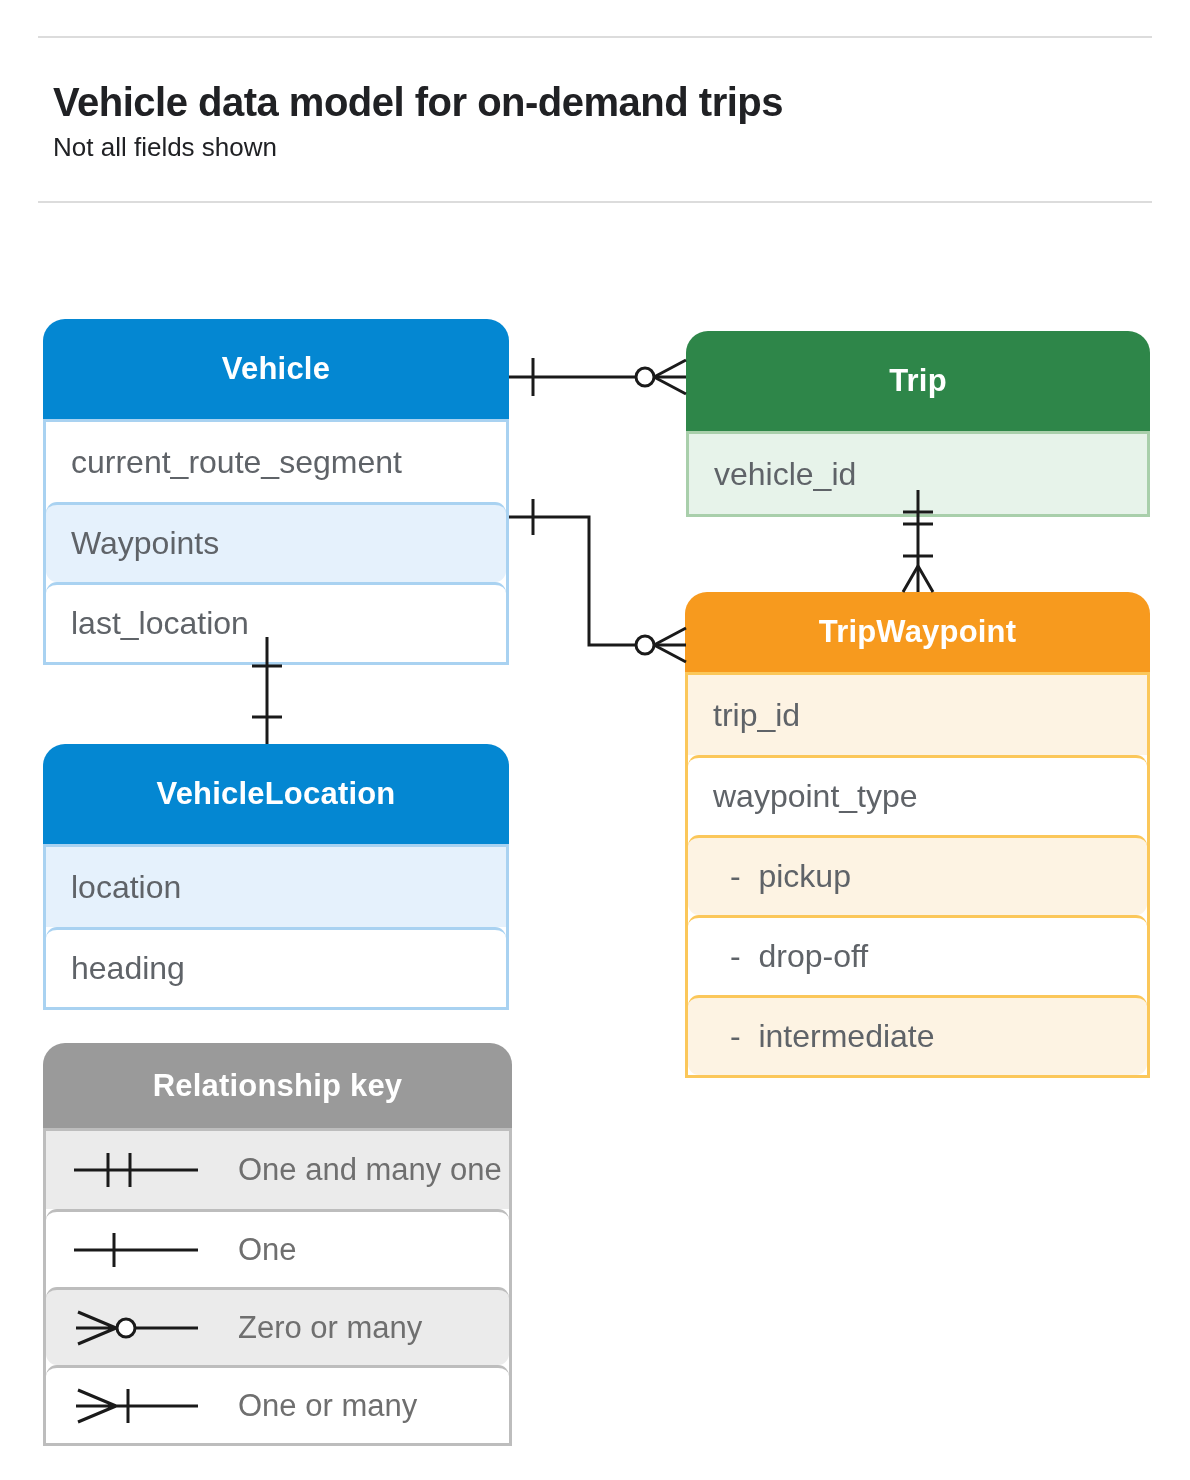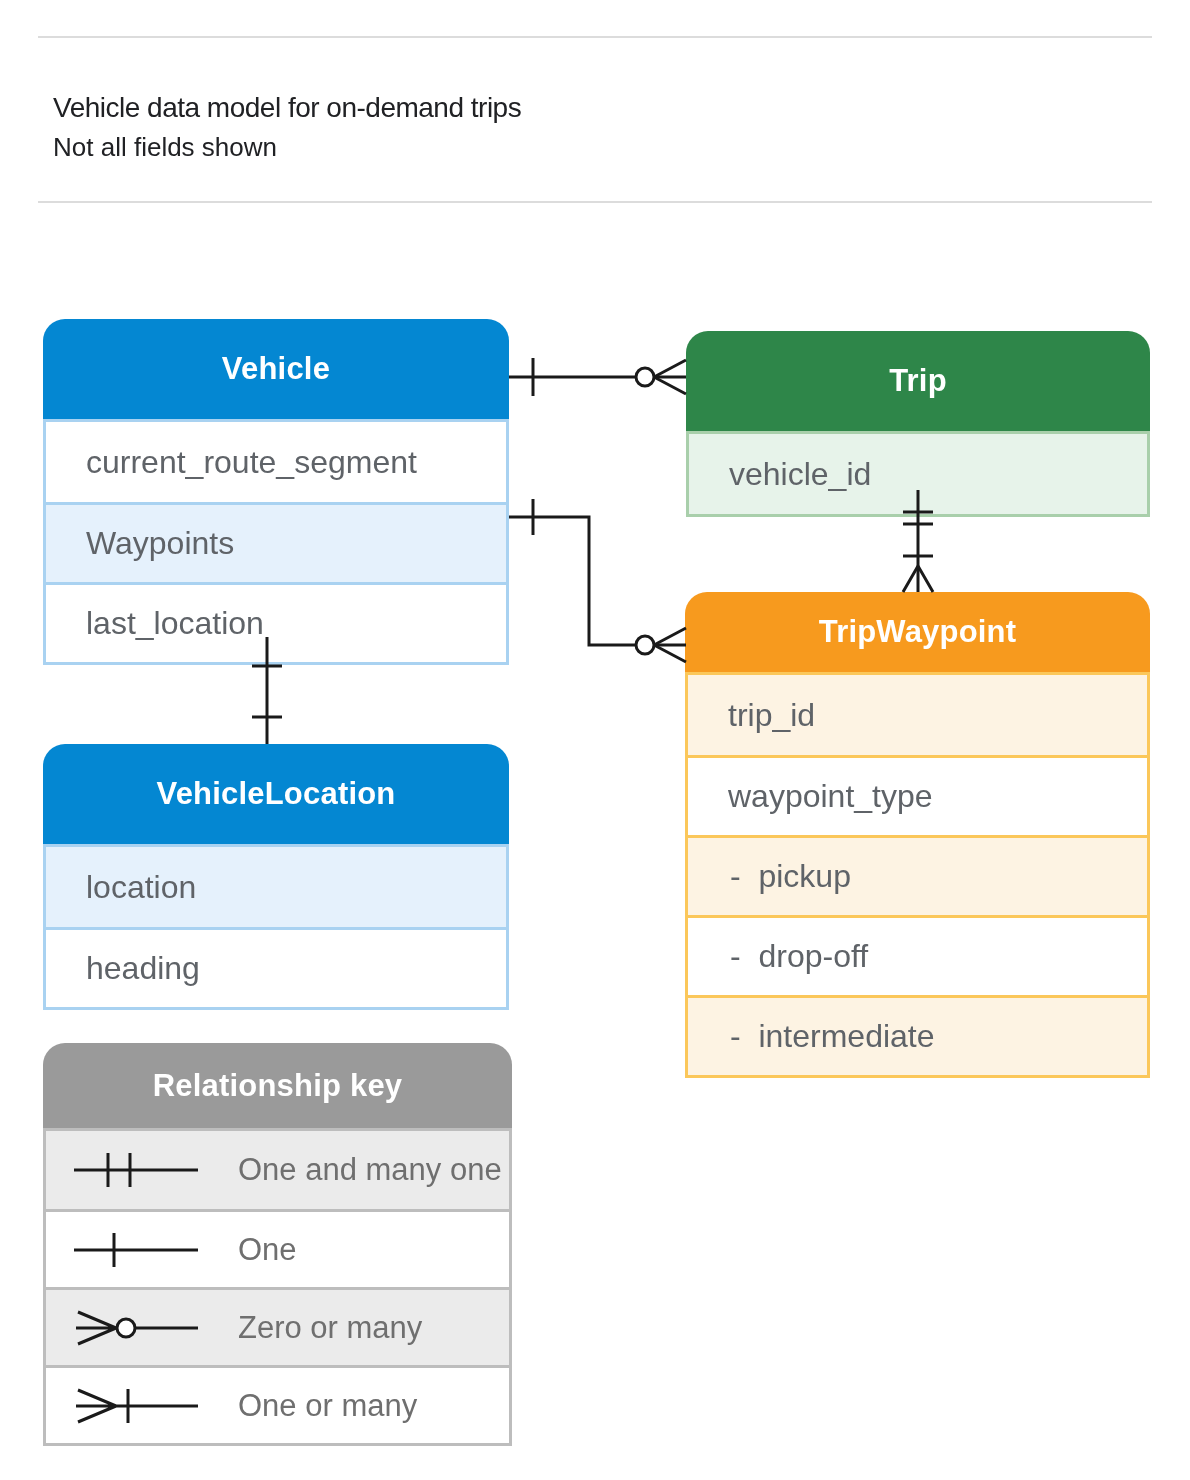--- a/index.html
+++ b/index.html
@@ -3,34 +3,34 @@
 <meta charset="utf-8">
 <style>
   html,body{margin:0;padding:0;background:#ffffff;}
   .canvas{
     position:relative;width:1190px;height:1480px;background:#fff;overflow:hidden;
     font-family:"Liberation Sans",sans-serif;
   }
   .rule{position:absolute;left:38px;width:1114px;height:2px;background:var(--rule-gray,#dcdcdc);}
   .rule.top{top:36px;}
   .rule.bottom{top:201px;}
-  .title{position:absolute;left:53px;top:92px;font-size:28px;font-weight:400;color:var(--text-dark,#202124);letter-spacing:-0.5px;white-space:pre;}
+  .title{position:absolute;left:53px;top:80px;font-size:40px;font-weight:700;color:var(--text-dark,#202124);letter-spacing:-0.5px;white-space:pre;}
   .subtitle{position:absolute;left:53px;top:132px;font-size:26px;color:var(--text-dark,#202124);white-space:pre;text-align:center;}
 
   .entity{position:absolute;}
   .entity-header{
     height:100px;border-radius:22px 22px 0 0;display:flex;align-items:center;justify-content:center;
     color:#ffffff;font-weight:700;font-size:31px;letter-spacing:0.2px;
   }
   .rows{background:#fff;border:3px solid var(--bcol);}
   .row{
     height:80px;box-sizing:border-box;display:flex;align-items:center;
-    padding-left:40px;font-size:32px;color:var(--text-gray,#5f6368);white-space:pre;
+    padding-left:25px;font-size:32px;color:var(--text-gray,#5f6368);white-space:pre;
   }
-  .row + .row{border-top:3px solid var(--bcol);}
+  .row + .row{border-top:3px solid var(--bcol);border-radius:11px;}
   .row.tint{background:var(--tint);}
   .row.indent{padding-left:42px;}
 
   .vehicle{left:43px;top:319px;width:466px;--tint:var(--tint-blue,#e5f1fc);--bcol:var(--border-blue,#a9d2f1);}
   .vehicle .entity-header{background:var(--header-blue,#0487d2);}
   .trip{left:686px;top:331px;width:464px;--tint:var(--tint-green,#e7f3ea);--bcol:var(--border-green,#a9cfab);}
   .trip .entity-header{background:var(--header-green,#2e8649);}
   .tripwaypoint{left:685px;top:592px;width:465px;--tint:var(--tint-orange,#fdf3e3);--bcol:var(--border-orange,#fbc75a);}
   .tripwaypoint .entity-header{background:var(--header-orange,#f79a1e);height:80px;}
   .vehiclelocation{left:43px;top:744px;width:466px;--tint:var(--tint-blue,#e5f1fc);--bcol:var(--border-blue,#a9d2f1);}

